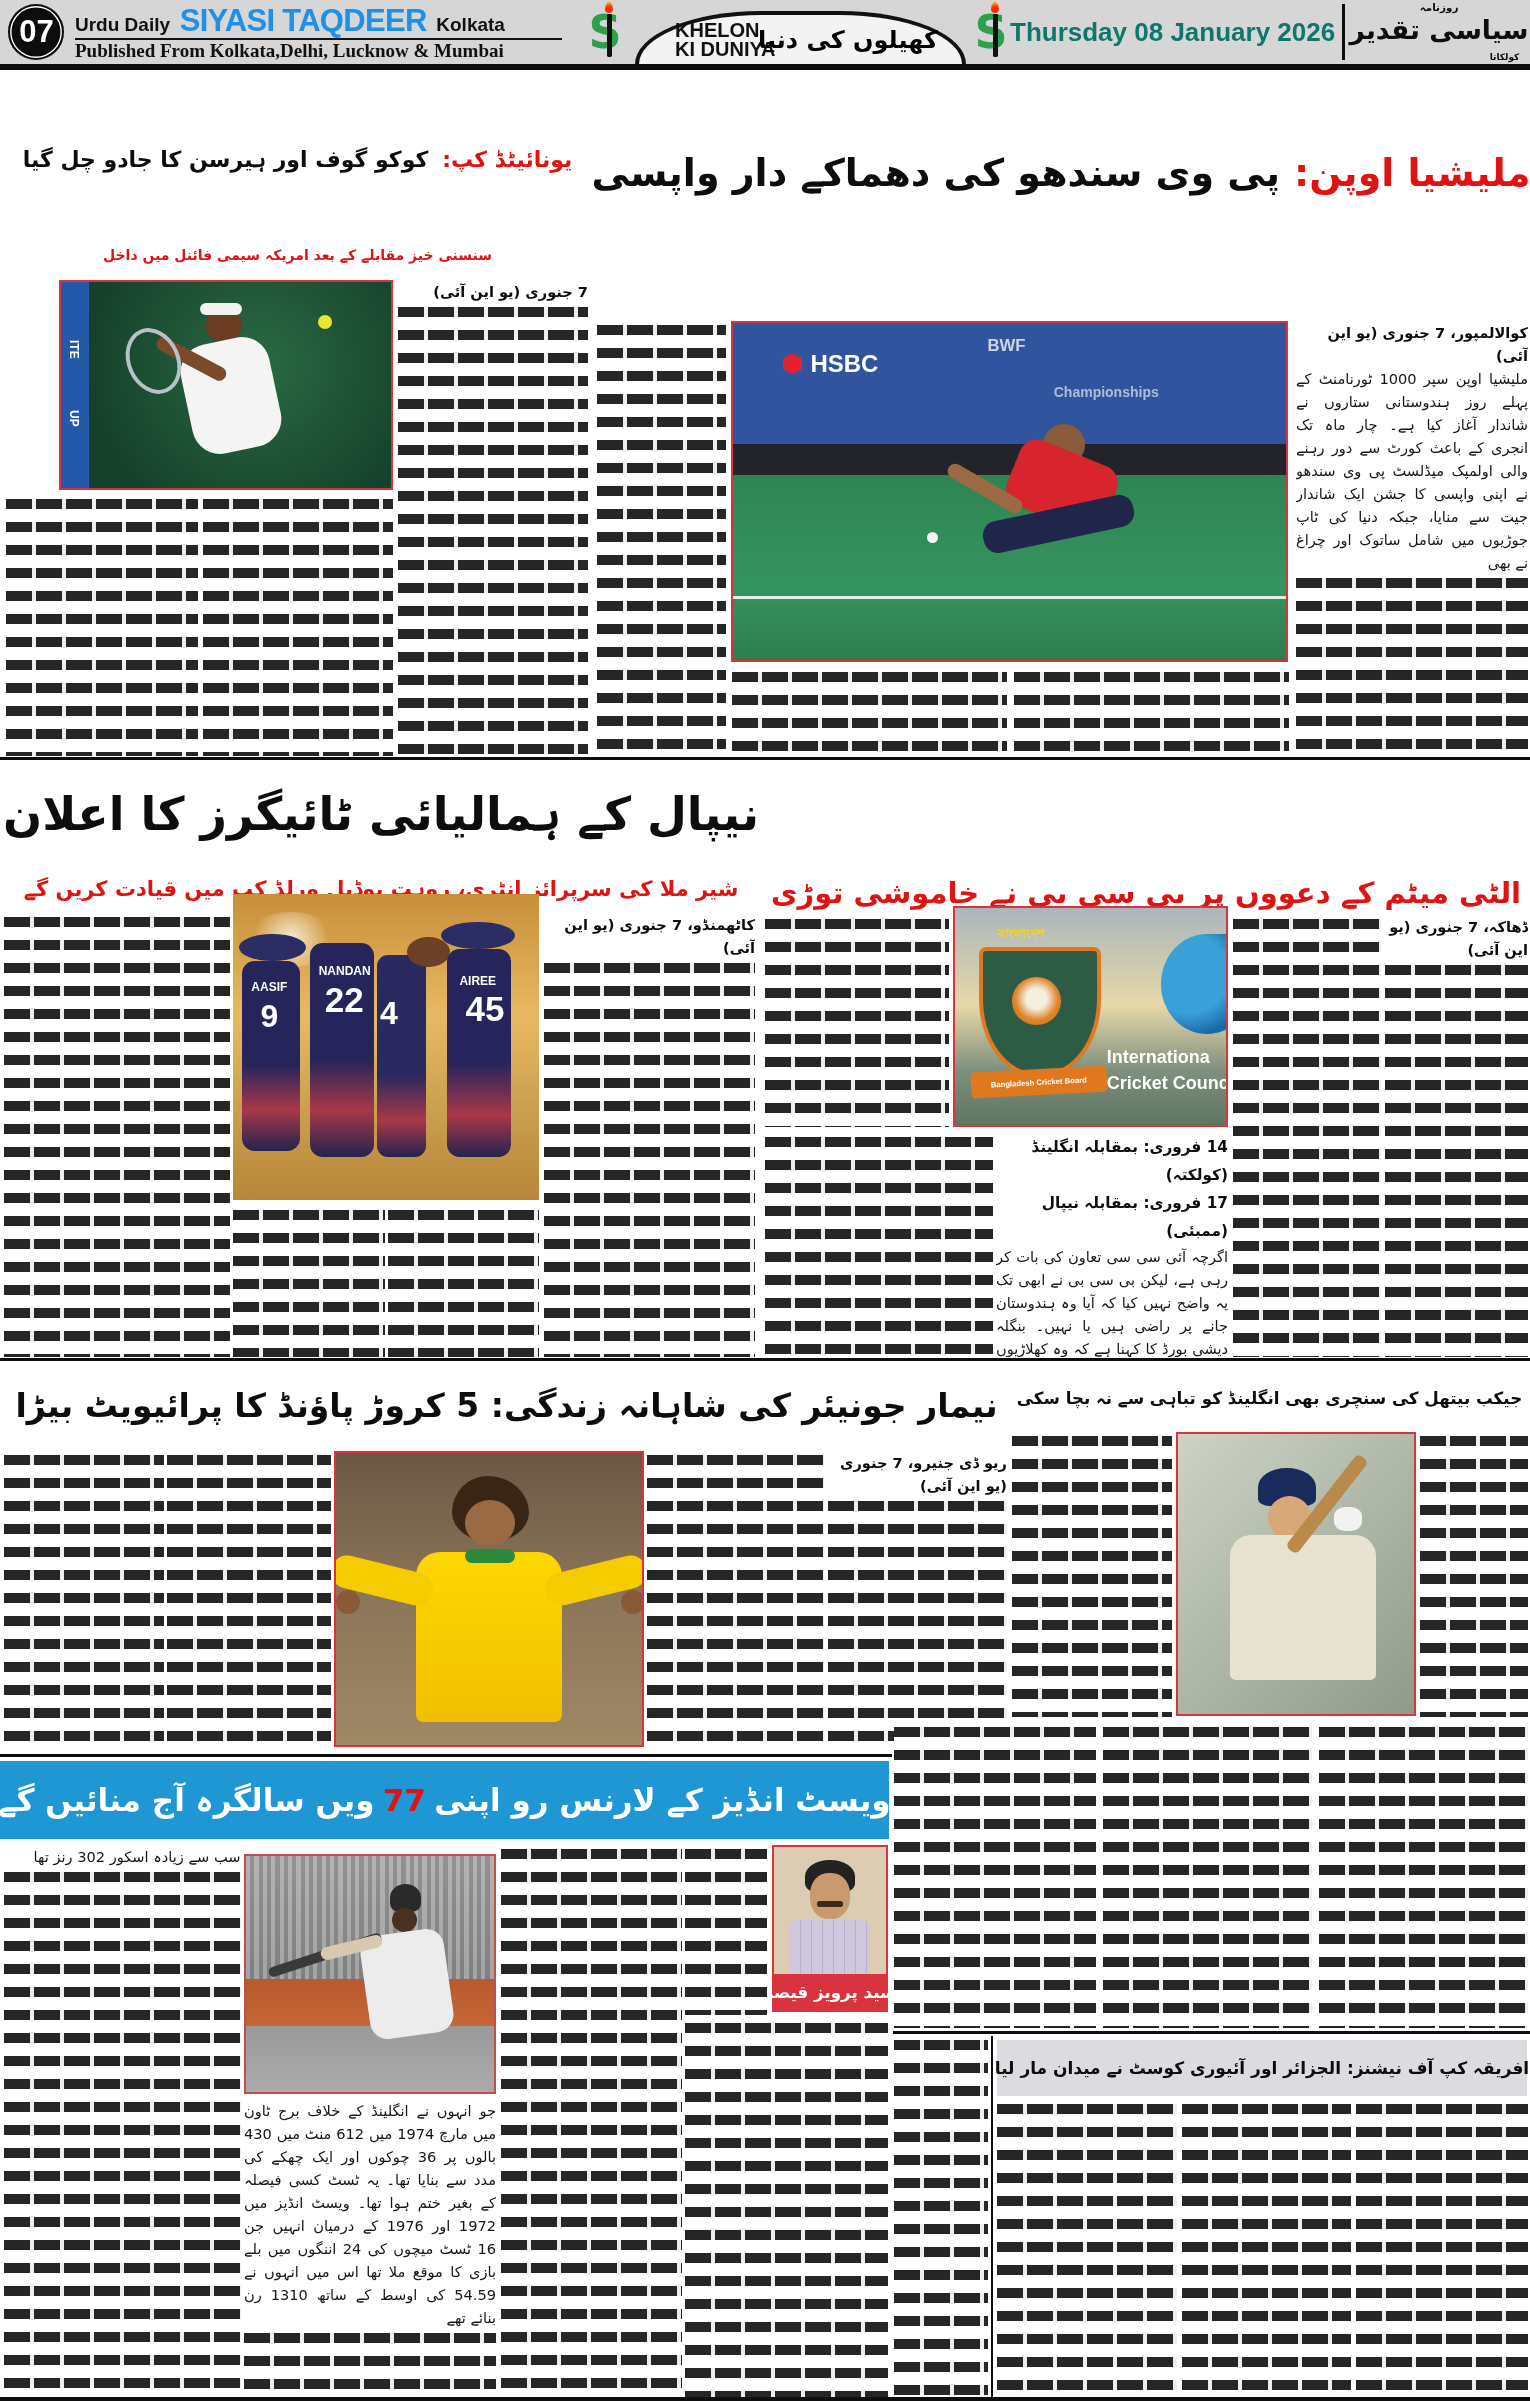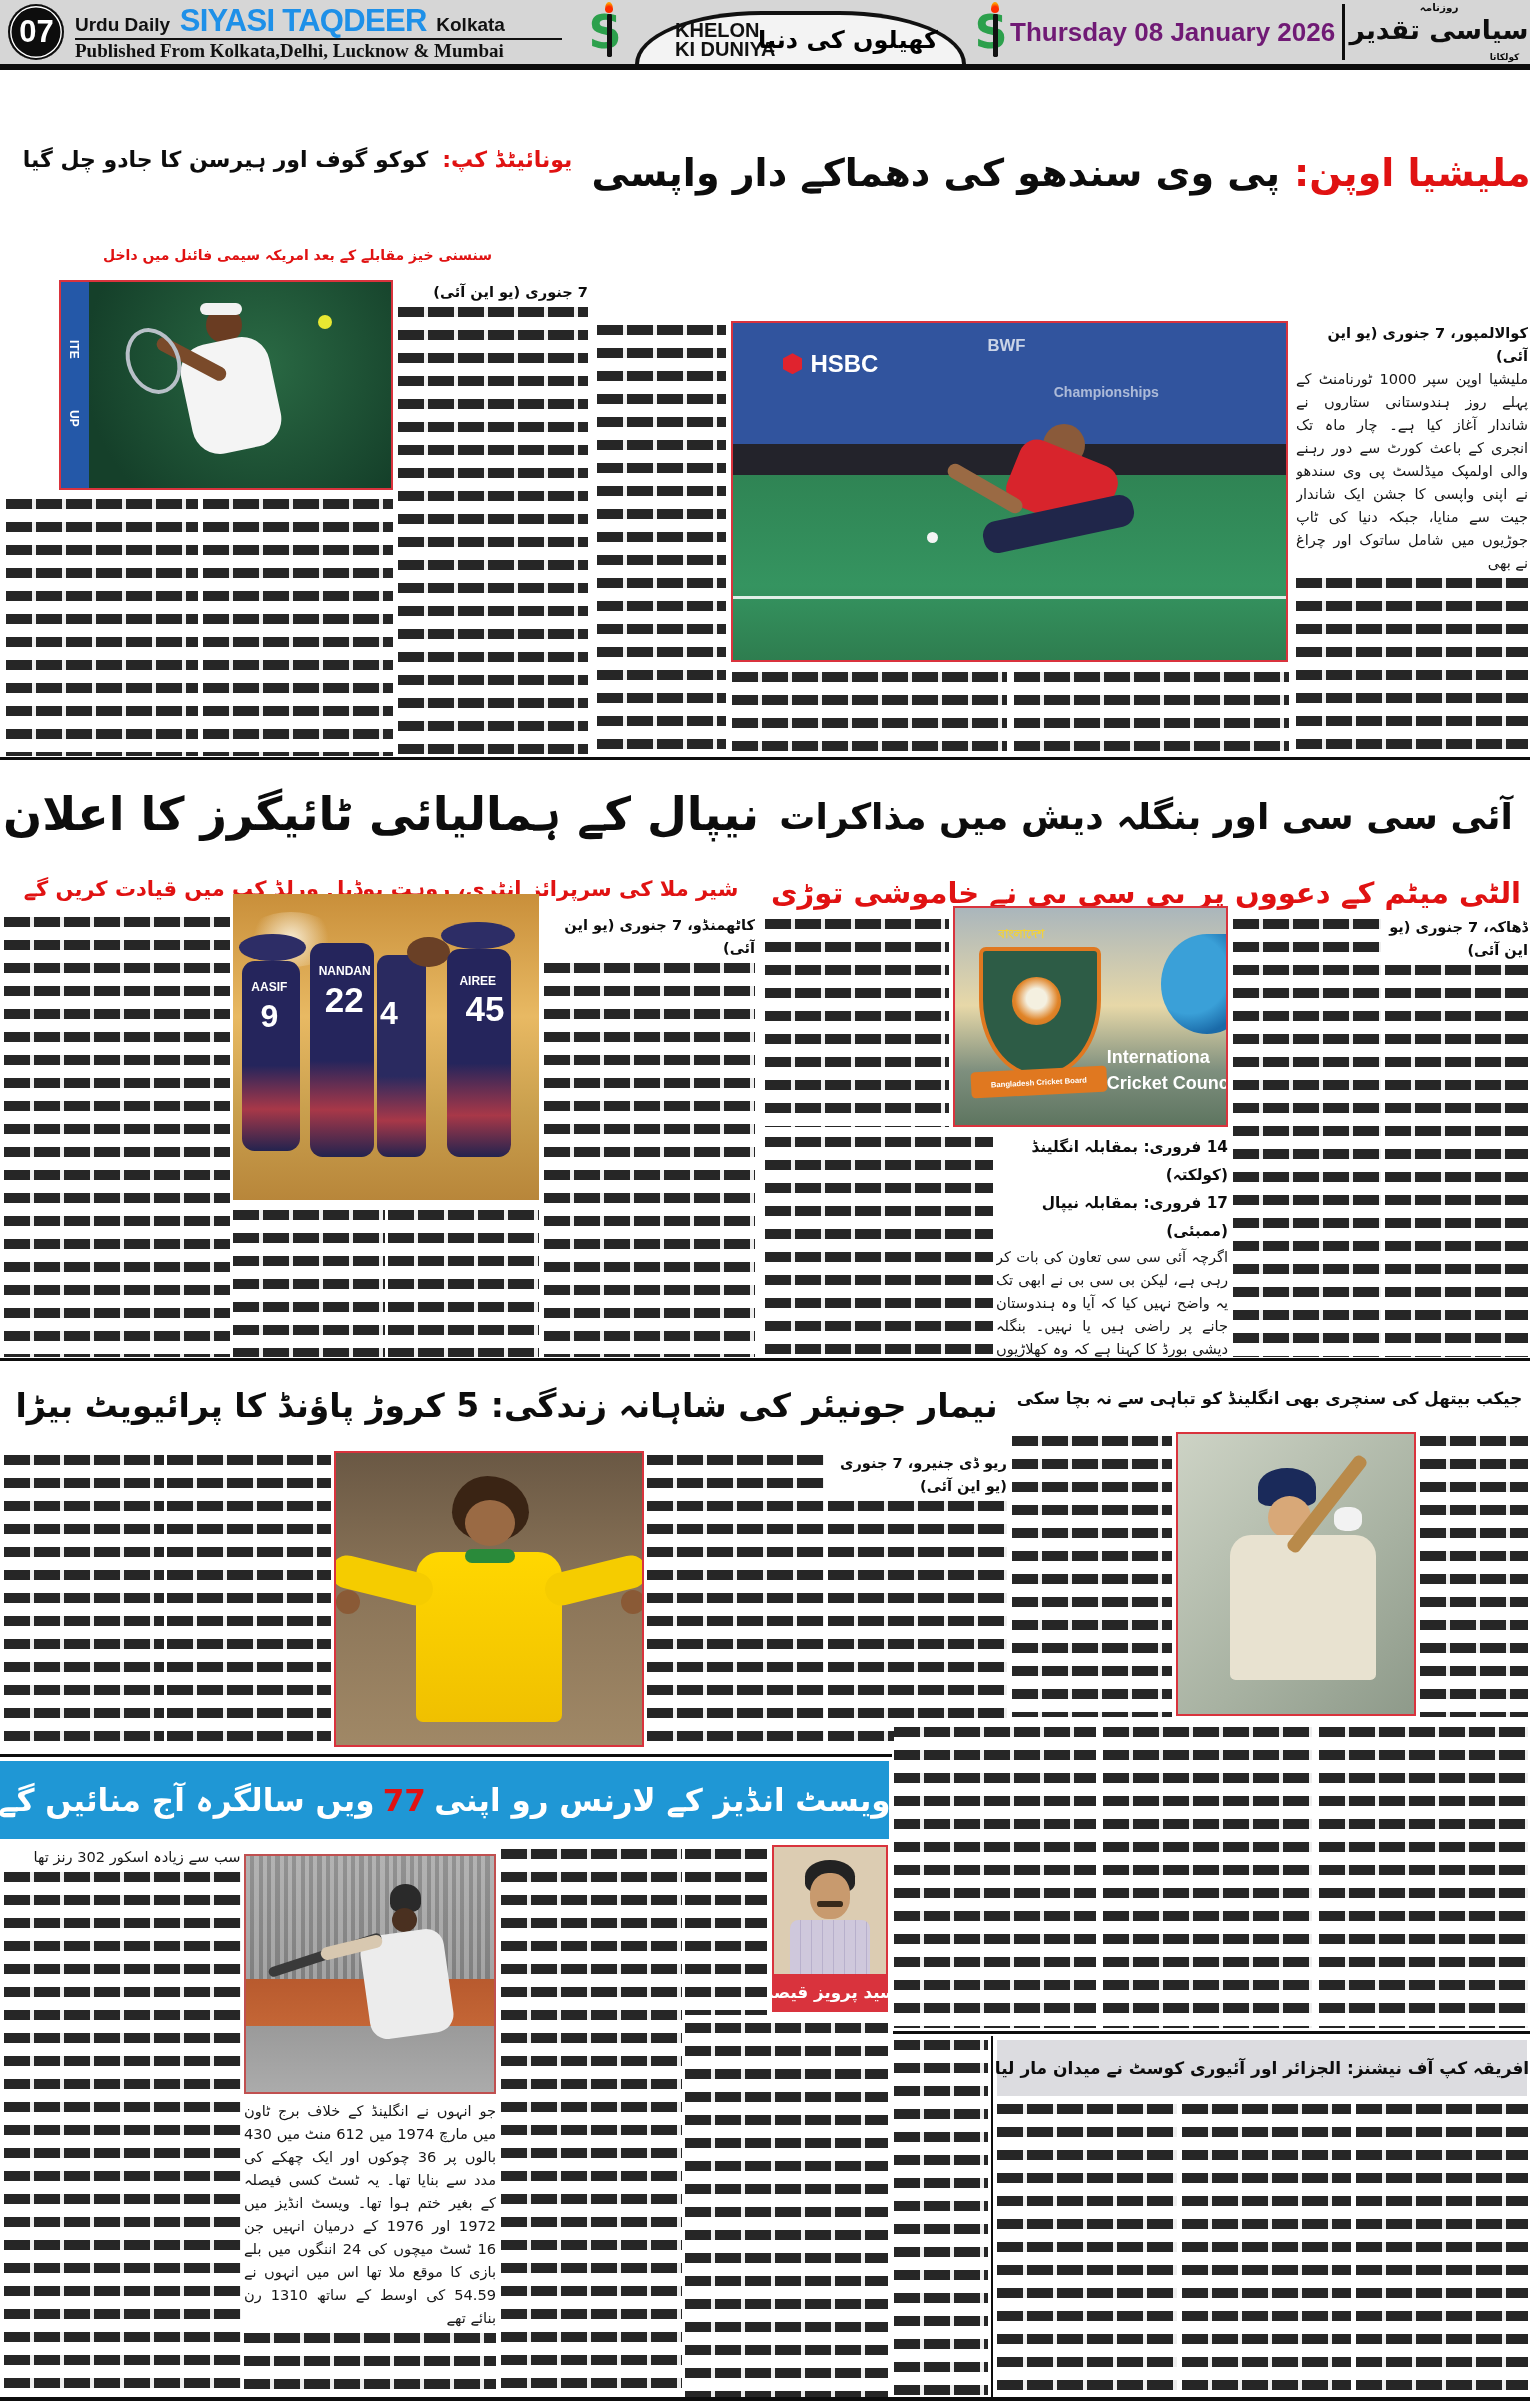--- a/index.html
+++ b/index.html
@@ -21,21 +21,21 @@
   .slogo .s{position:absolute;left:5.6px;top:7px;font:900 46px/46px "DejaVu Sans",sans-serif;color:#2ca04c}
   .slogo .pen{position:absolute;left:24px;top:12px;width:4.9px;height:43px;background:#111;border-radius:1.4px}
   .slogo .flame{position:absolute;left:21.6px;top:0;width:8.4px;height:11px;
         background:radial-gradient(circle at 50% 72%,#ff2d00 0 38%,#ff9d00 75%);
         border-radius:50% 50% 50% 50%/65% 65% 35% 35%}
   .dome{position:absolute;left:635px;top:11px;width:331px;height:53px;border:4.2px solid #111;border-bottom:none;
         border-radius:167px 167px 0 0/70px 70px 0 0;background:#f3f3f3;box-sizing:border-box}
   .dome .kh{position:absolute;left:36px;top:5.6px;font:900 20px/0.97 "Liberation Sans",sans-serif;color:#111;white-space:nowrap}
   .dome .ku{position:absolute;right:24px;top:11px;font:700 24px "DejaVu Sans",sans-serif;direction:rtl;white-space:nowrap}
   #hdate{position:absolute;left:1010px;top:16.7px;width:313px;text-align:center;
-         font:900 26px "Liberation Sans",sans-serif;color:#701a75;white-space:nowrap}
+         font:900 26px "Liberation Sans",sans-serif;color:#0f766e;white-space:nowrap}
   #mast{position:absolute;left:1349px;top:0;width:180px;height:63px;text-align:center;direction:rtl;color:#0d0d0d}
   #mast .t{font:700 10.4px "DejaVu Sans",sans-serif;margin-top:1.4px}
   #mast .m{font:900 32px/33px "DejaVu Sans",sans-serif;white-space:nowrap}
   #mast .c{position:absolute;right:9.7px;bottom:1.4px;font:700 9px "DejaVu Sans",sans-serif}
   
   .hl{position:absolute;display:flex;align-items:center;justify-content:center;direction:rtl;white-space:nowrap;
       font-family:"DejaVu Sans",sans-serif;font-weight:700;color:#0d0d0d}
   .hl .red{color:var(--red);margin-left:14px}
   .sub{position:absolute;display:flex;align-items:center;justify-content:center;direction:rtl;white-space:nowrap;
        font-family:"DejaVu Sans",sans-serif;font-weight:700}
@@ -203,21 +203,20 @@
   <div class="col" style="left:3.5px;top:913px;width:226px;height:444px">
       <div class="fill"></div>
     </div>
   <div class="col" style="left:388px;top:1206px;width:151px;height:151px">
       <div class="fill"></div>
     </div>
   <div class="col" style="left:233px;top:1206px;width:152px;height:151px">
       <div class="fill"></div>
     </div>
 
-  <div class="hl fit" style="left: 765px; top: 761px; width: 762px; height: 110px; font-size: 36px;">آئی سی سی اور بنگلہ دیش میں مذاکرات</div>
   <div class="sub red fit" style="left:765px;top:874px;width:762px;height:38px;font-size:29px">الٹی میٹم کے دعووں پر بی سی بی نے خاموشی توڑی</div>
 
   <div class="photo" style="left:953px;top:906px;width:275px;height:221px;background:linear-gradient(180deg,#aab6bc 0%,#e7d8a8 45%,#7e8f7e 75%,#5e7560 100%)">
     <span class="ph-lbl" style="left:16%;top:8%;font-size:12px;color:#f2d23a">বাংলাদেশ</span>
     <div style="position:absolute;left:9%;top:18%;width:42%;height:56%;background:#2d5c46;border:4.9px solid #e07820;border-radius:7px 7px 48% 48%/7px 7px 60% 60%"></div>
     <div style="position:absolute;left:21%;top:32%;width:18%;height:22%;border-radius:50%;background:radial-gradient(circle at 50% 45%,#f4f0e0 0 28%,#e08428 60%,#c86a1a)"></div>
     <div style="position:absolute;left:6%;top:74%;width:50%;height:12%;background:#e07820;border-radius:4.2px;transform:rotate(-3deg);display:flex;align-items:center;justify-content:center">
       <span style="font:700 7.7px 'Liberation Sans',sans-serif;color:#fff;white-space:nowrap">Bangladesh Cricket Board</span>
     </div>
     <div style="position:absolute;left:76%;top:12%;width:34%;height:46%;background:radial-gradient(circle at 30% 40%,#3aa0d8 0 45%,#1a6aa8 70%);border-radius:50% 0 50% 50%"></div>

